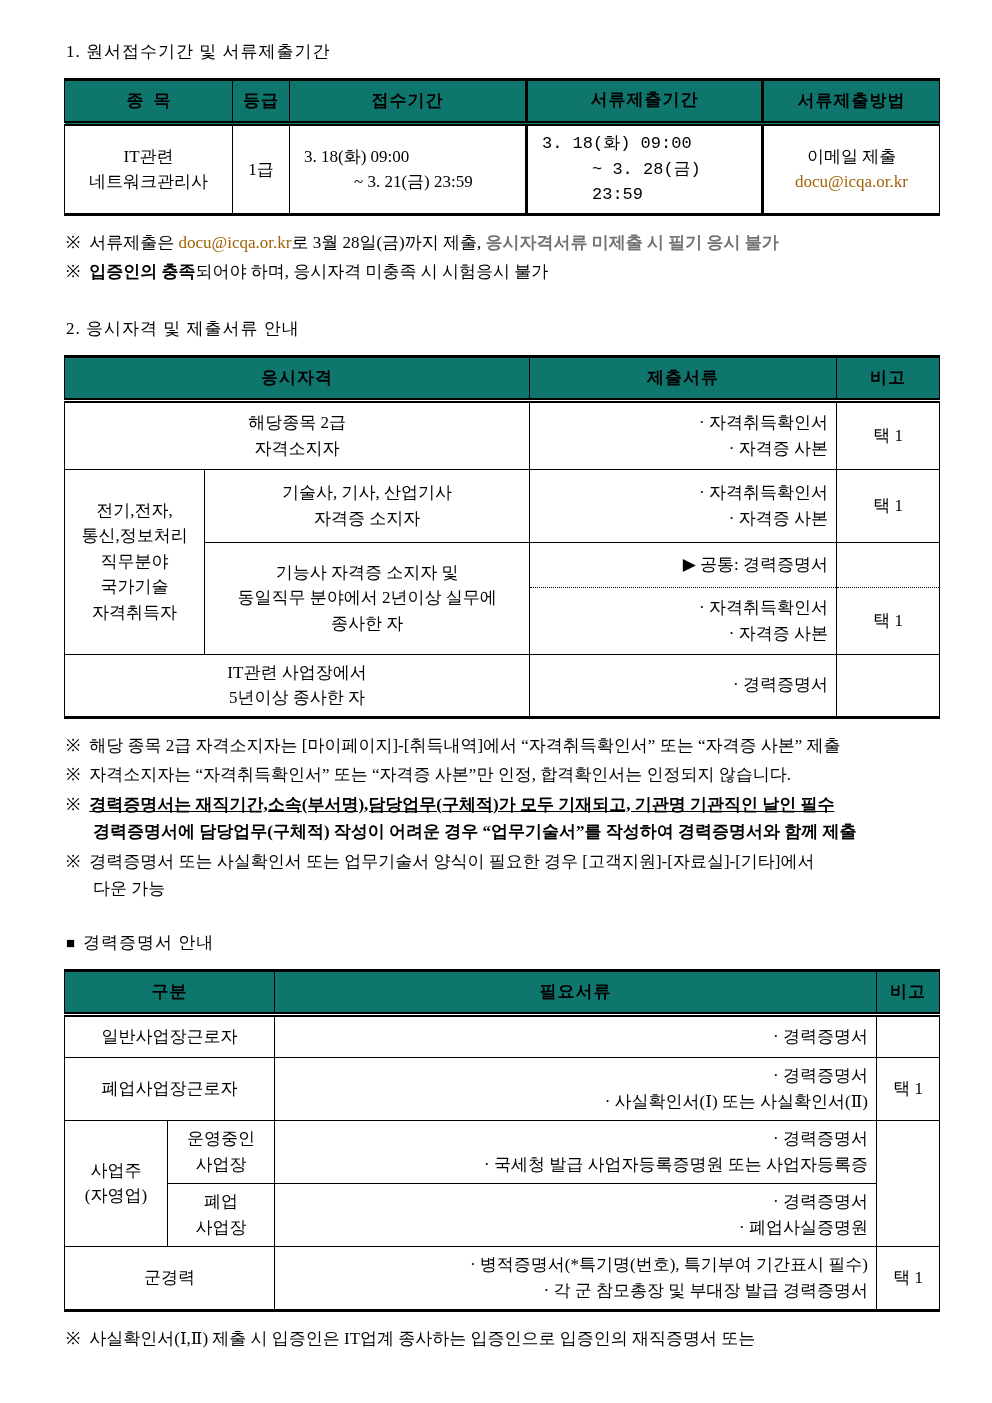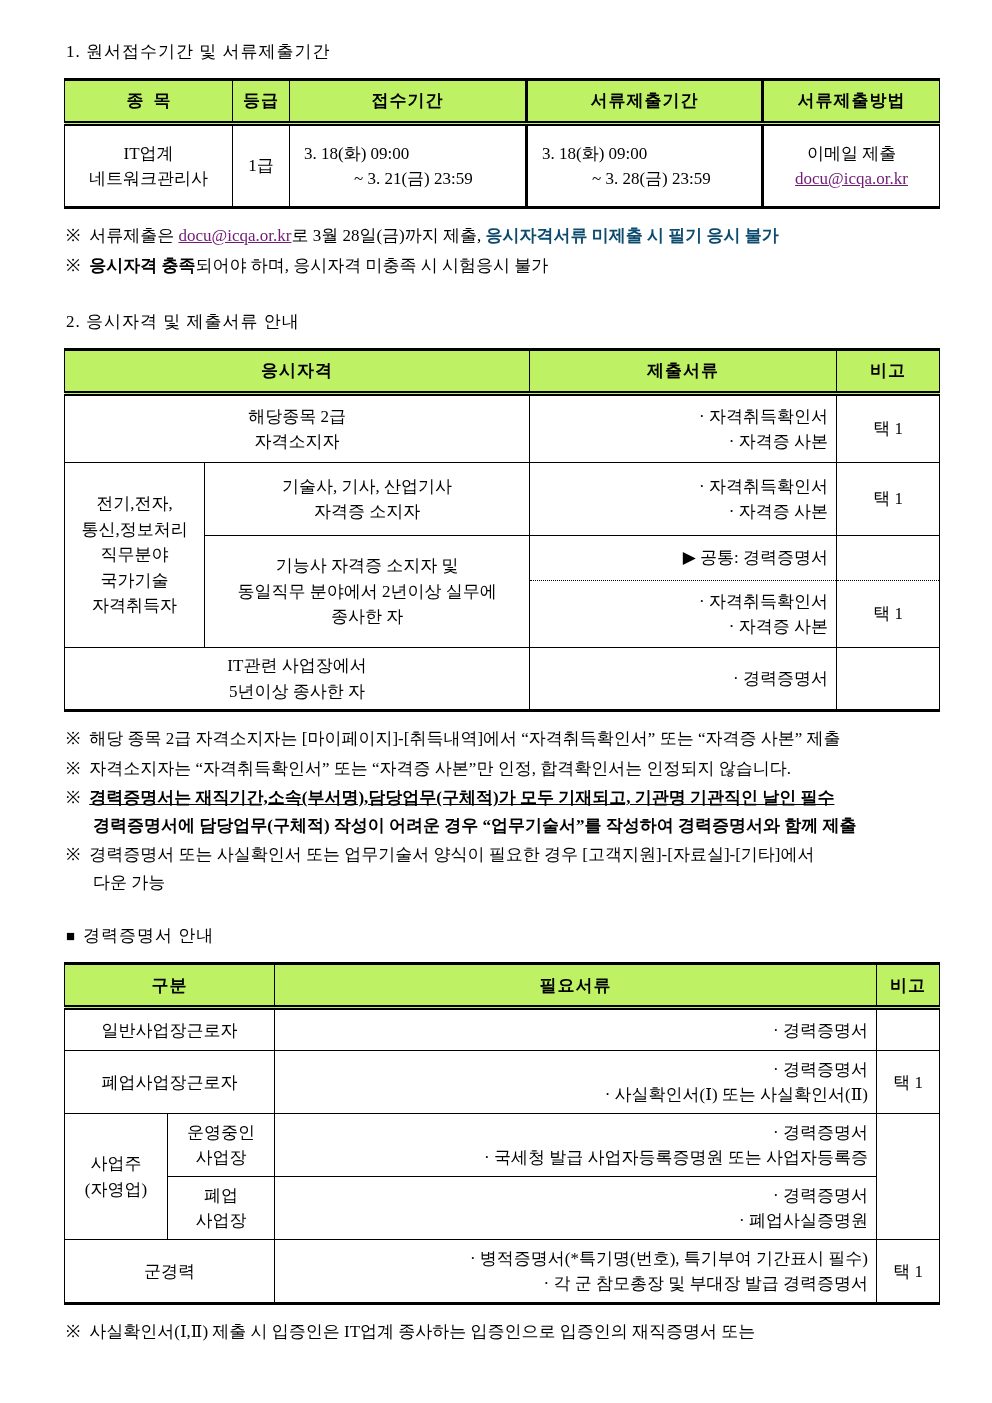--- a/index.html
+++ b/index.html
@@ -11,45 +11,45 @@
   .page{padding:40px 53px 30px 64px;width:875px;}
   .sec-title{margin:0 0 15px 2px;letter-spacing:1px;}
   .sec-title.s2{margin-top:31px;}
   .sec-title.s3{margin-top:14px;}
   .sq{font-size:15px;margin-right:7px;}
 
   table{border-collapse:collapse;width:875px;table-layout:fixed;}
   .tbl{border-top:3px solid #000;border-bottom:3px solid #000;}
   .tbl th,.tbl td{border:1px solid #000;padding:5px 8px;vertical-align:middle;line-height:1.5;}
   .tbl thead th{
-    background:#bef264;font-weight:bold;text-align:center;
+    background:#0f766e;font-weight:bold;text-align:center;
     border-bottom:5px double #000;height:30px;letter-spacing:1px;
   }
   .center{text-align:center;}
   .left{text-align:left;}
   .doc{text-align:right;padding-left:12px;}
   .period div{padding-left:6px;}
   .period .l2{padding-left:56px;}
-  .bl3{border-left:3px solid #000 !important;}
+  .bl3{border-left:3px solid #000 !important;font-family:Liberation Mono, monospace;}
   .br3{border-right:3px solid #000 !important;}
   .dotb{border-bottom:1px dotted #000 !important;}
   .dott{border-top:1px dotted #000 !important;}
   .sp{letter-spacing:10px;margin-left:10px;}
   .t1 tbody td{height:70px;}
   .t2 td{height:44px;}
   .t2 .r1 td{height:56px;}
   .t2 .r2 td{height:62px;}
   .t2 .r3a td{height:34px;}
   .t2 .r3b td{height:56px;}
   .t2 .r4 td{height:48px;}
   .t3 td{height:30px;}
   .t3 .r2 td,.t3 .r3 td,.t3 .r4 td,.t3 .r5 td{height:52px;}
 
-  .link{color:#701a75;text-decoration:underline;cursor:pointer;}
-  .red{color:#0c4a6e;font-weight:bold;text-align:center;}
+  .link{color:#a16207;cursor:pointer;}
+  .red{color:#737373;font-weight:bold;text-align:center;}
   .b{font-weight:bold;}
   .bu{font-weight:bold;text-decoration:underline;}
 
   .notes{margin:13px 0 0 2px;}
   .notes.gap{margin-bottom:28px;}
   .note{padding-left:27px;text-indent:-27px;line-height:1.62;margin:2px 0;}
   .note .marker{margin-right:9px;}
   .note .cont{text-indent:0;}
 </style>
 </head>
@@ -74,21 +74,21 @@
         <th><span class="sp">종목</span></th>
         <th>등급</th>
         <th>접수기간</th>
         <th class="bl3 br3">서류제출기간</th>
         <th>서류제출방법</th>
       </tr>
     </thead>
     <tbody>
       <tr>
         <td class="center">
-          <div>IT업계</div>
+          <div>IT관련</div>
           <div>네트워크관리사</div>
         </td>
         <td class="center">1급</td>
         <td class="left period">
           <div>3. 18(화) 09:00</div>
           <div class="l2">~ 3. 21(금) 23:59</div>
         </td>
         <td class="left period bl3 br3">
           <div>3. 18(화) 09:00</div>
           <div class="l2">~ 3. 28(금) 23:59</div>
@@ -99,21 +99,21 @@
         </td>
       </tr>
     </tbody>
   </table>
 
   <div class="notes gap">
     <div class="note">
       <span class="marker">※</span><span>서류제출은 </span><span class="link">docu@icqa.or.kr</span><span>로 3월 28일(금)까지 제출, </span><span class="red">응시자격서류 미제출 시 필기 응시 불가</span>
     </div>
     <div class="note">
-      <span class="marker">※</span><span class="b">응시자격 충족</span><span>되어야 하며, 응시자격 미충족 시 시험응시 불가</span>
+      <span class="marker">※</span><span class="b">입증인의 충족</span><span>되어야 하며, 응시자격 미충족 시 시험응시 불가</span>
     </div>
   </div>
 
   <div class="sec-title s2">
     <span>2. 응시자격 및 제출서류 안내</span>
   </div>
 
   <table class="tbl t2">
     <colgroup>
         <col style="width:140px">

